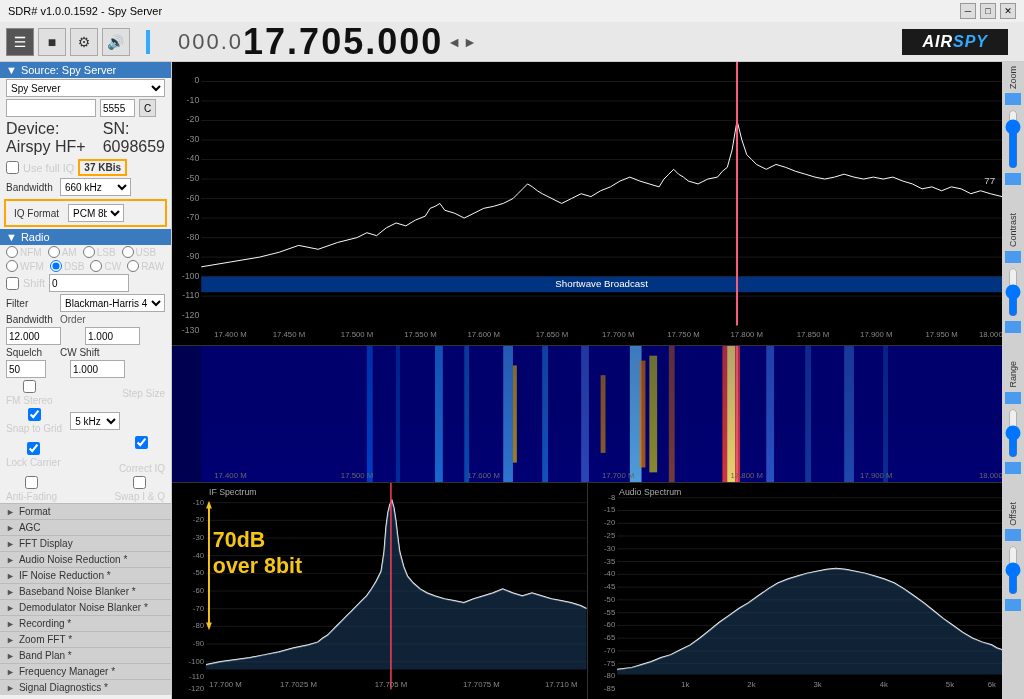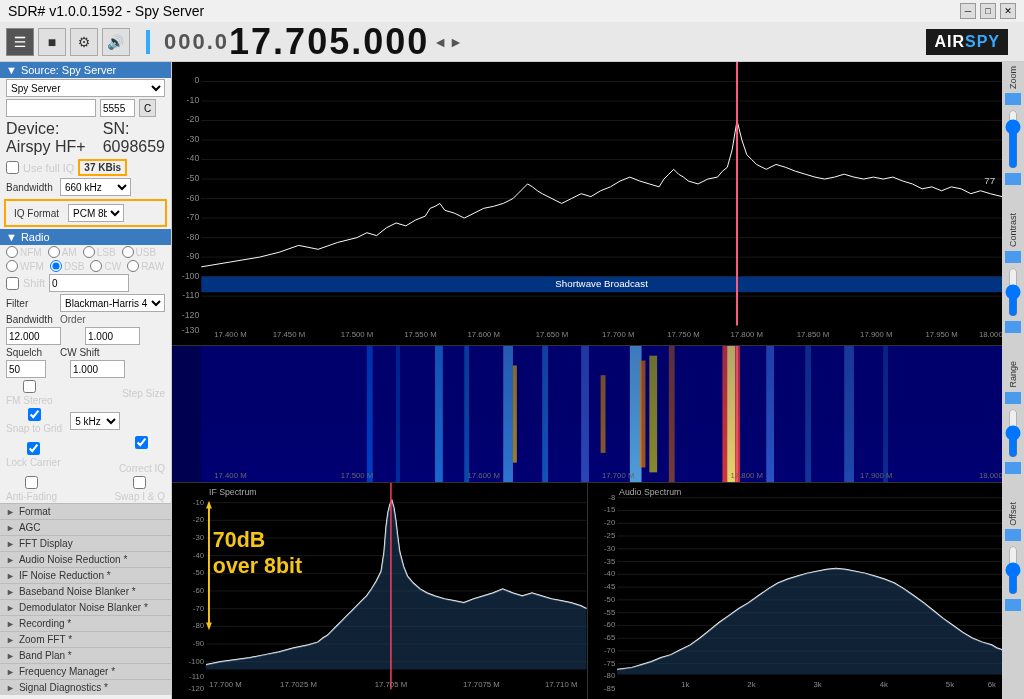--- a/index.html
+++ b/index.html
@@ -1,33 +1,33 @@
 <!DOCTYPE html>
 <html><head>
   <meta charset="utf-8">
   <style>
     * { box-sizing: border-box; margin: 0; padding: 0; }
     body { background: #1a1a1a; font-family: 'Segoe UI', Tahoma, sans-serif; font-size: 11px; color: #ccc; width: 1024px; height: 699px; overflow: hidden; }
     
     
     .titlebar { background: #f0f0f0; height: 22px; display: flex; align-items: center; justify-content: space-between; padding: 0 8px; color: #000; font-size: 11px; }
-    .titlebar-title { font-size: 14px; }
+    .titlebar-title { font-size: 11px; }
     .titlebar-controls { display: flex; gap: 4px; }
     .titlebar-btn { width: 16px; height: 16px; background: #ddd; border: 1px solid #999; font-size: 9px; display: flex; align-items: center; justify-content: center; cursor: pointer; }
     
     
     .toolbar { background: #e8e8e8; height: 40px; display: flex; align-items: center; padding: 0 6px; gap: 4px; border-bottom: 1px solid #ccc; }
     .toolbar-icon { width: 28px; height: 28px; background: #555; display: flex; align-items: center; justify-content: center; color: white; font-size: 14px; cursor: pointer; border: 1px solid #888; }
     .toolbar-icon.light { background: #e0e0e0; color: #333; border: 1px solid #aaa; }
     .freq-display { display: flex; align-items: center; margin-left: 10px; }
-    .freq-small { font-size: 22px; color: #555; font-weight: bold; letter-spacing: 2px; }
+    .freq-small { font-size: 22px; color: #555; font-weight: normal; letter-spacing: 2px; margin-left: 14px; }
     .freq-large { font-size: 36px; color: #111; font-weight: bold; letter-spacing: 2px; }
     .freq-arrows { display: flex; flex-direction: row; gap: 2px; margin-left: 4px; }
     .freq-arrow { color: #555; font-size: 14px; cursor: pointer; }
-    .airspy-logo { margin-left: auto; margin-right: 10px; background: #1a1a1a; padding: 4px 8px; }
+    .airspy-logo { margin-left: auto; margin-right: 10px; background: #1a1a1a; padding: 4px 20px; font-style: italic; }
     .airspy-text { color: white; font-size: 16px; font-weight: bold; letter-spacing: 1px; }
     .airspy-text span { color: #3af; }
 
     
     .main-layout { display: flex; height: calc(699px - 62px); }
     
     
     .left-panel { width: 172px; min-width: 172px; background: #f0f0f0; border-right: 1px solid #ccc; overflow-y: auto; overflow-x: hidden; }
     
     

